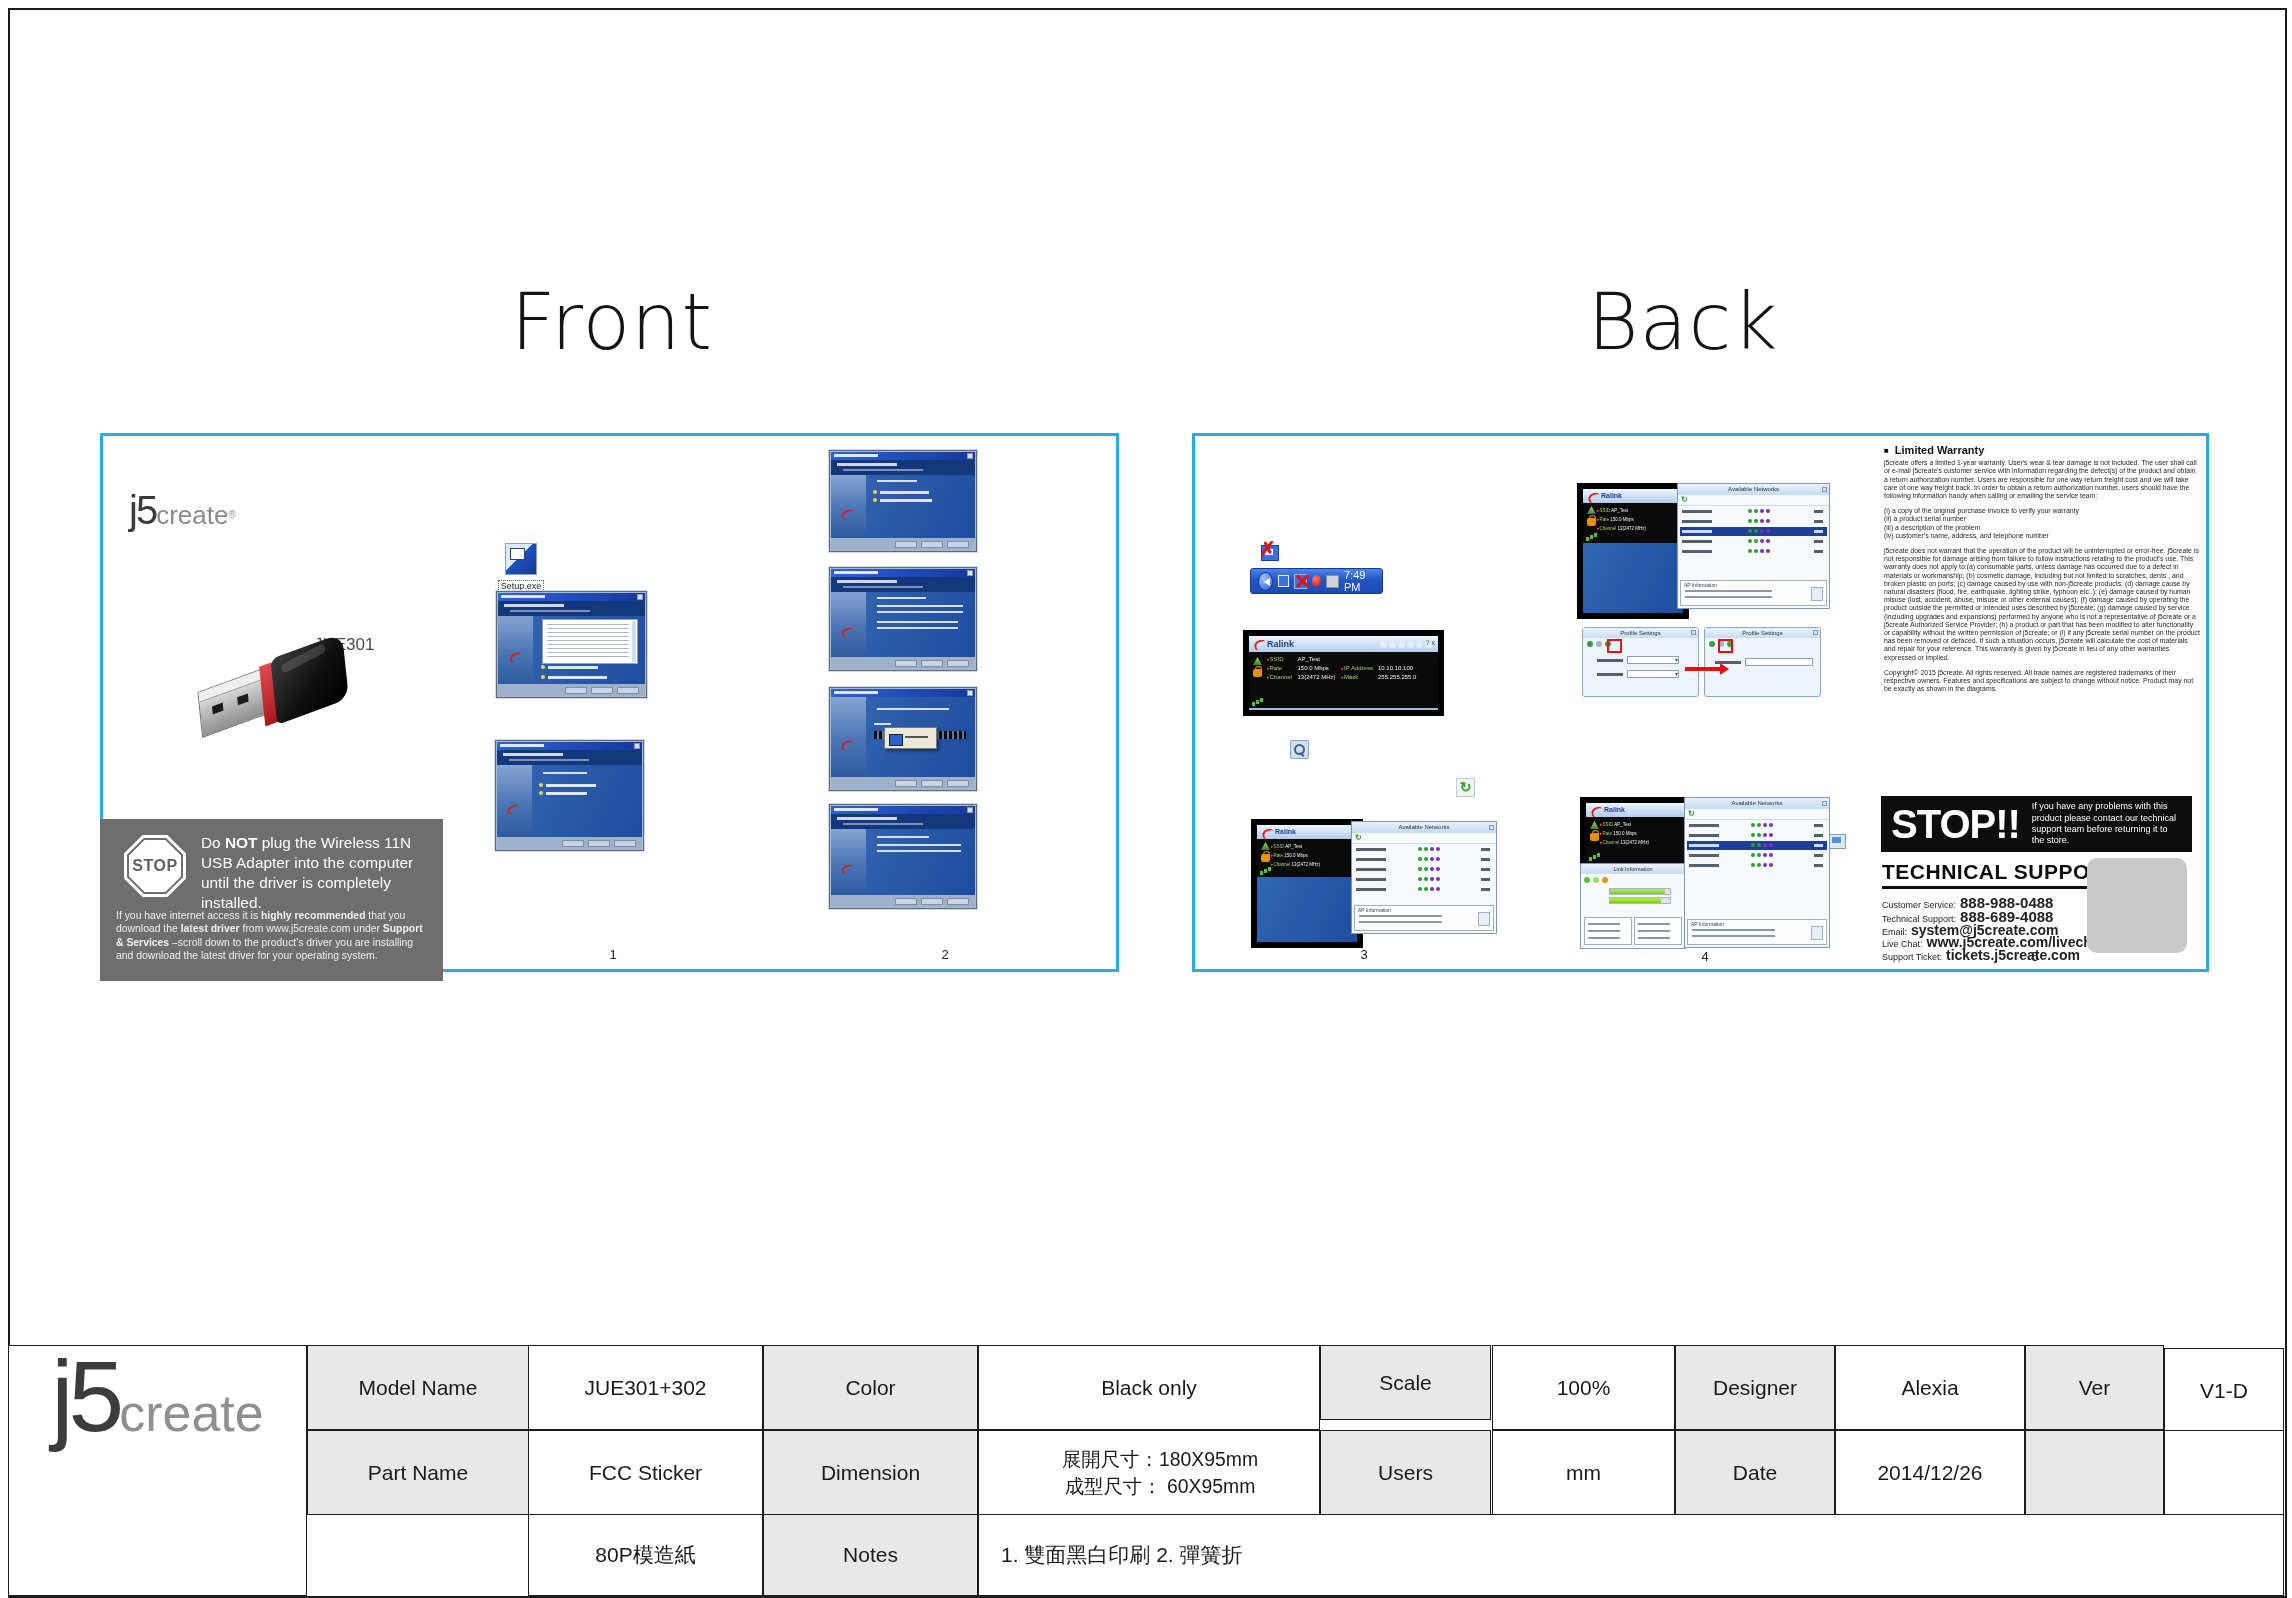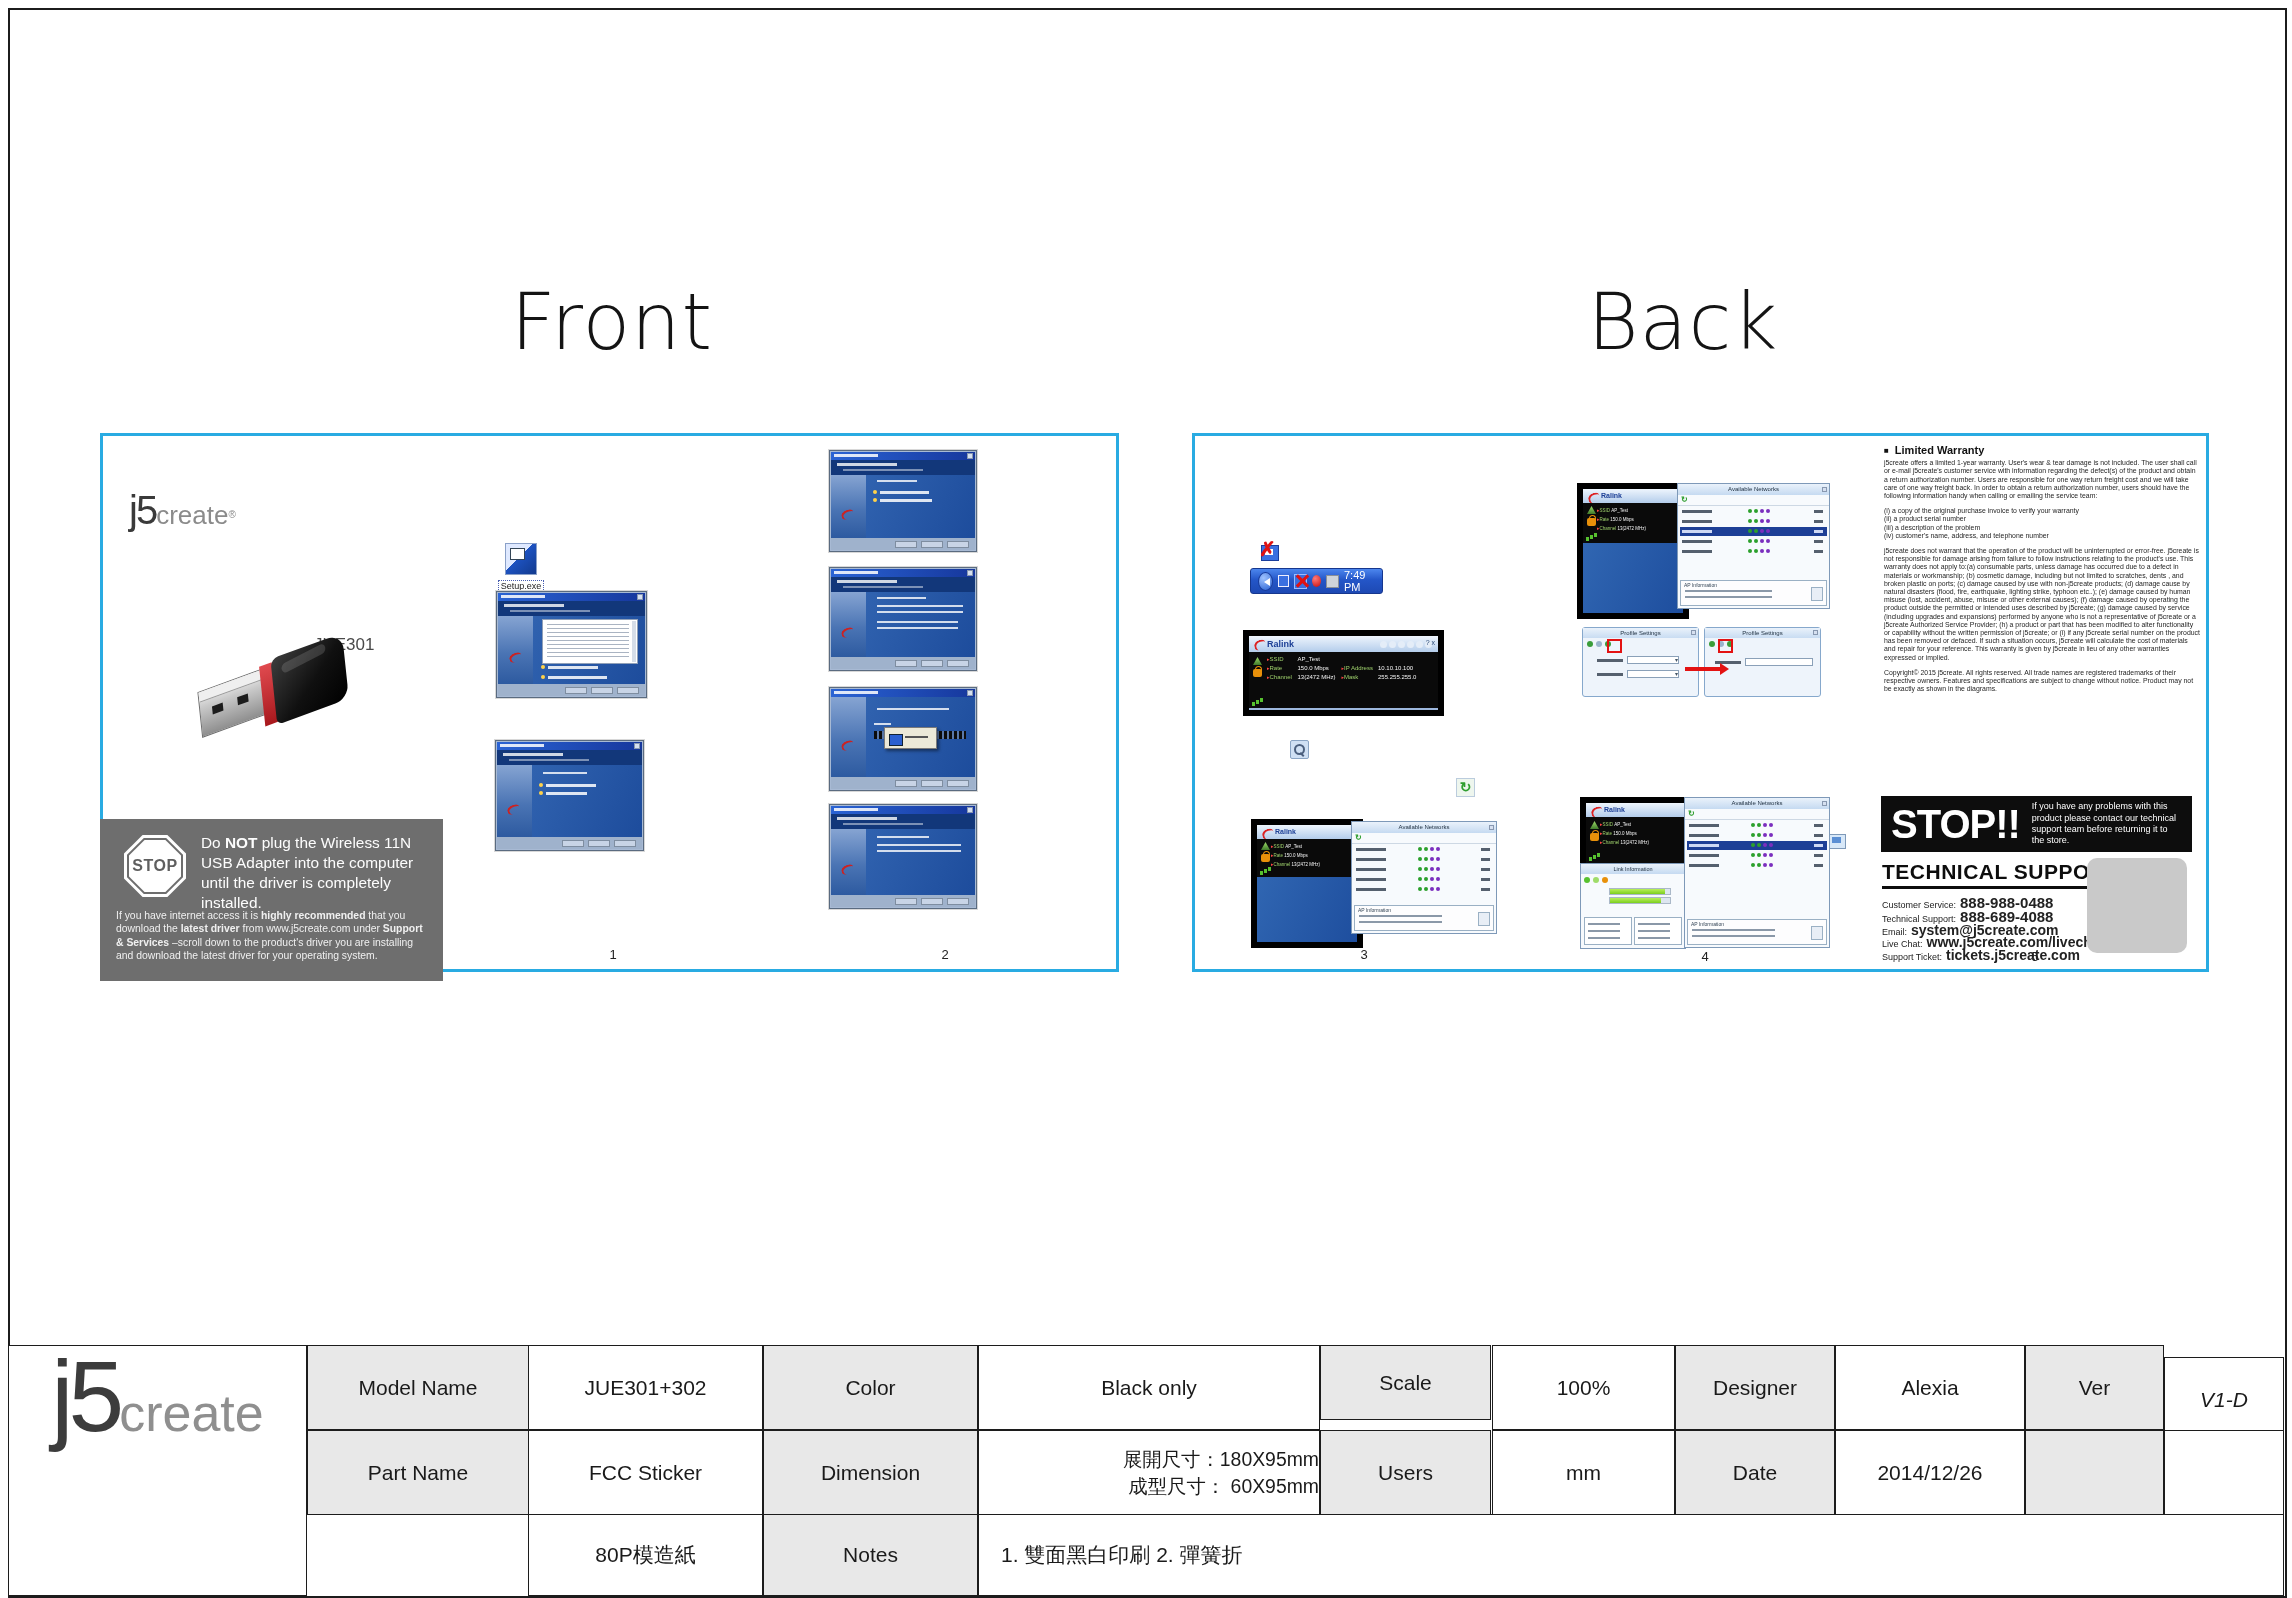--- a/index.html
+++ b/index.html
@@ -173,21 +173,21 @@
   .tsl{position:absolute;font-size:9px;color:#222;white-space:nowrap;}
   .tsl b{font-size:14px;margin-left:4px;}
   .tsl.ph b{font-size:15px;}
   .qr{position:absolute;background:#c9c9c9;border-radius:10px;}
 
   
   .spec{position:absolute;left:8px;top:1345px;width:2277px;height:251px;}
   .cell{position:absolute;box-sizing:border-box;border:1px solid #1c1c1c;display:flex;align-items:center;justify-content:center;font-size:21px;color:#1a1a1a;background:#fff;}
   .cell--h{background:#e8e8e8;}
   .cell--left{justify-content:flex-start;padding-left:22px;}
-  .dim{flex-direction:column;align-items:flex-end;justify-content:center;line-height:27px;font-size:19.4px;}
+  .dim{flex-direction:column;align-items:center;justify-content:center;line-height:27px;font-size:19.4px;}
 </style>
 </head>
 <body>
 
 <div class="page-frame"></div>
 
 <div class="big-title" style="left:453px;">Front</div>
 <div class="big-title" style="left:1524px;">Back</div>
 
 <section class="panel" style="left:100px;width:1019px;">
@@ -543,21 +543,21 @@
 
   <div class="cell cell--h" style="left:299px;top:0;width:222px;height:85px;">Model Name</div>
   <div class="cell" style="left:520px;top:0;width:235px;height:85px;">JUE301+302</div>
   <div class="cell cell--h" style="left:755px;top:0;width:215px;height:85px;">Color</div>
   <div class="cell" style="left:970px;top:0;width:342px;height:85px;">Black only</div>
   <div class="cell cell--h" style="left:1312px;top:0;width:171px;height:75px;">Scale</div>
   <div class="cell" style="left:1484px;top:0;width:183px;height:85px;">100%</div>
   <div class="cell cell--h" style="left:1667px;top:0;width:160px;height:85px;">Designer</div>
   <div class="cell" style="left:1827px;top:0;width:190px;height:85px;">Alexia</div>
   <div class="cell cell--h" style="left:2017px;top:0;width:139px;height:85px;">Ver</div>
-  <div class="cell" style="left:2156px;top:12px;width:120px;height:85px;font-style:italic;">V1-D</div>
+  <div class="cell" style="left:2156px;top:3px;width:120px;height:85px;">V1-D</div>
 
   <div class="cell cell--h" style="left:299px;top:85px;width:222px;height:85px;">Part Name</div>
   <div class="cell" style="left:520px;top:85px;width:235px;height:85px;">FCC Sticker</div>
   <div class="cell cell--h" style="left:755px;top:85px;width:215px;height:85px;">Dimension</div>
   <div class="cell dim cell--left" style="left:970px;top:85px;width:342px;height:85px;">
     <span>展開尺寸：180X95mm</span>
     <span>成型尺寸： 60X95mm</span>
   </div>
   <div class="cell cell--h" style="left:1312px;top:85px;width:171px;height:85px;">Users</div>
   <div class="cell" style="left:1484px;top:85px;width:183px;height:85px;">mm</div>

